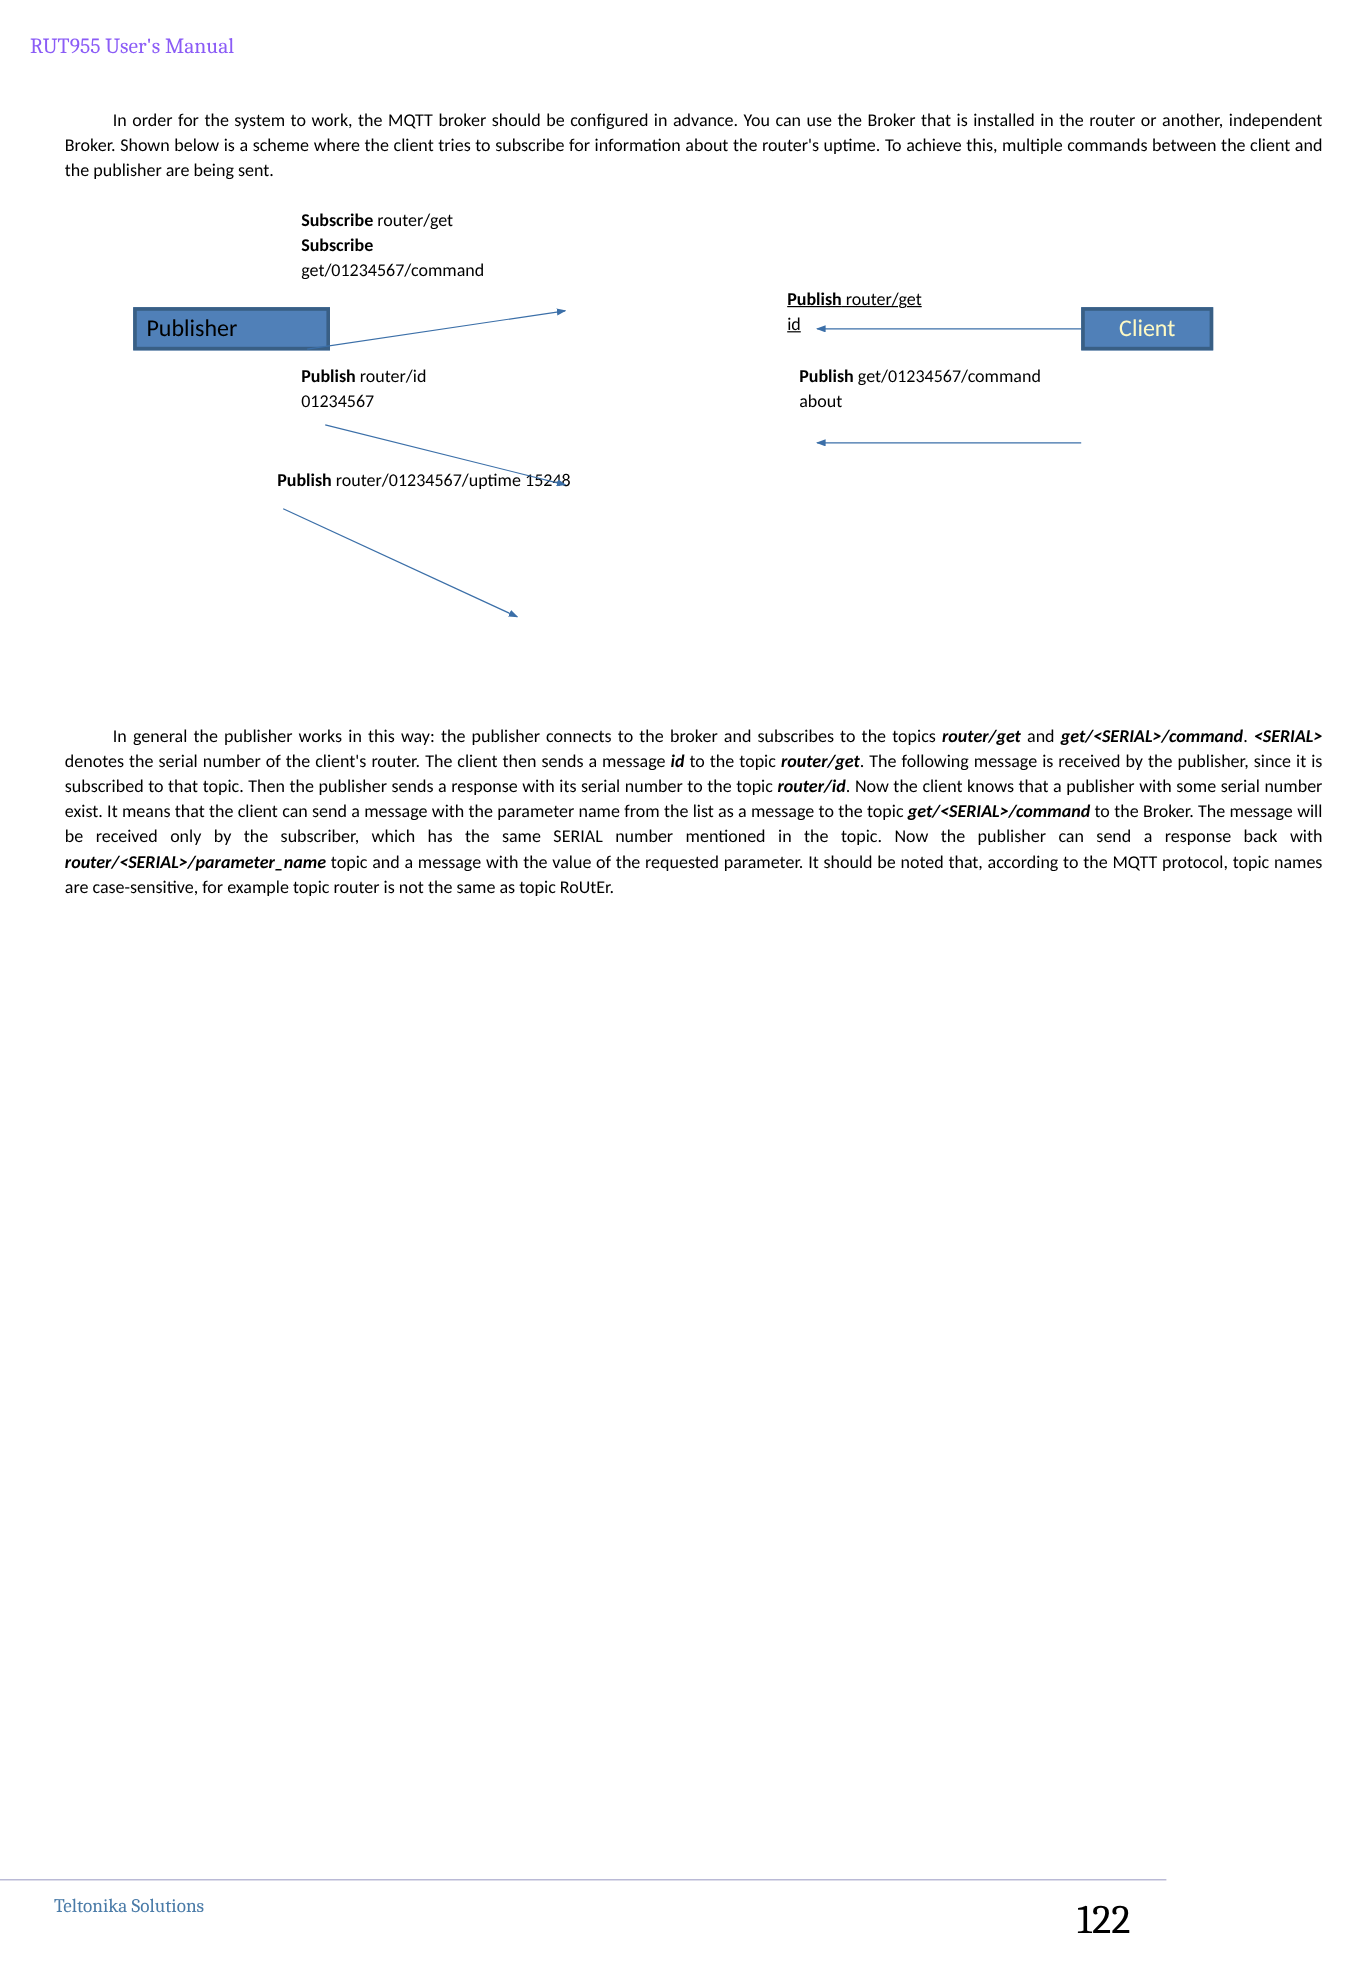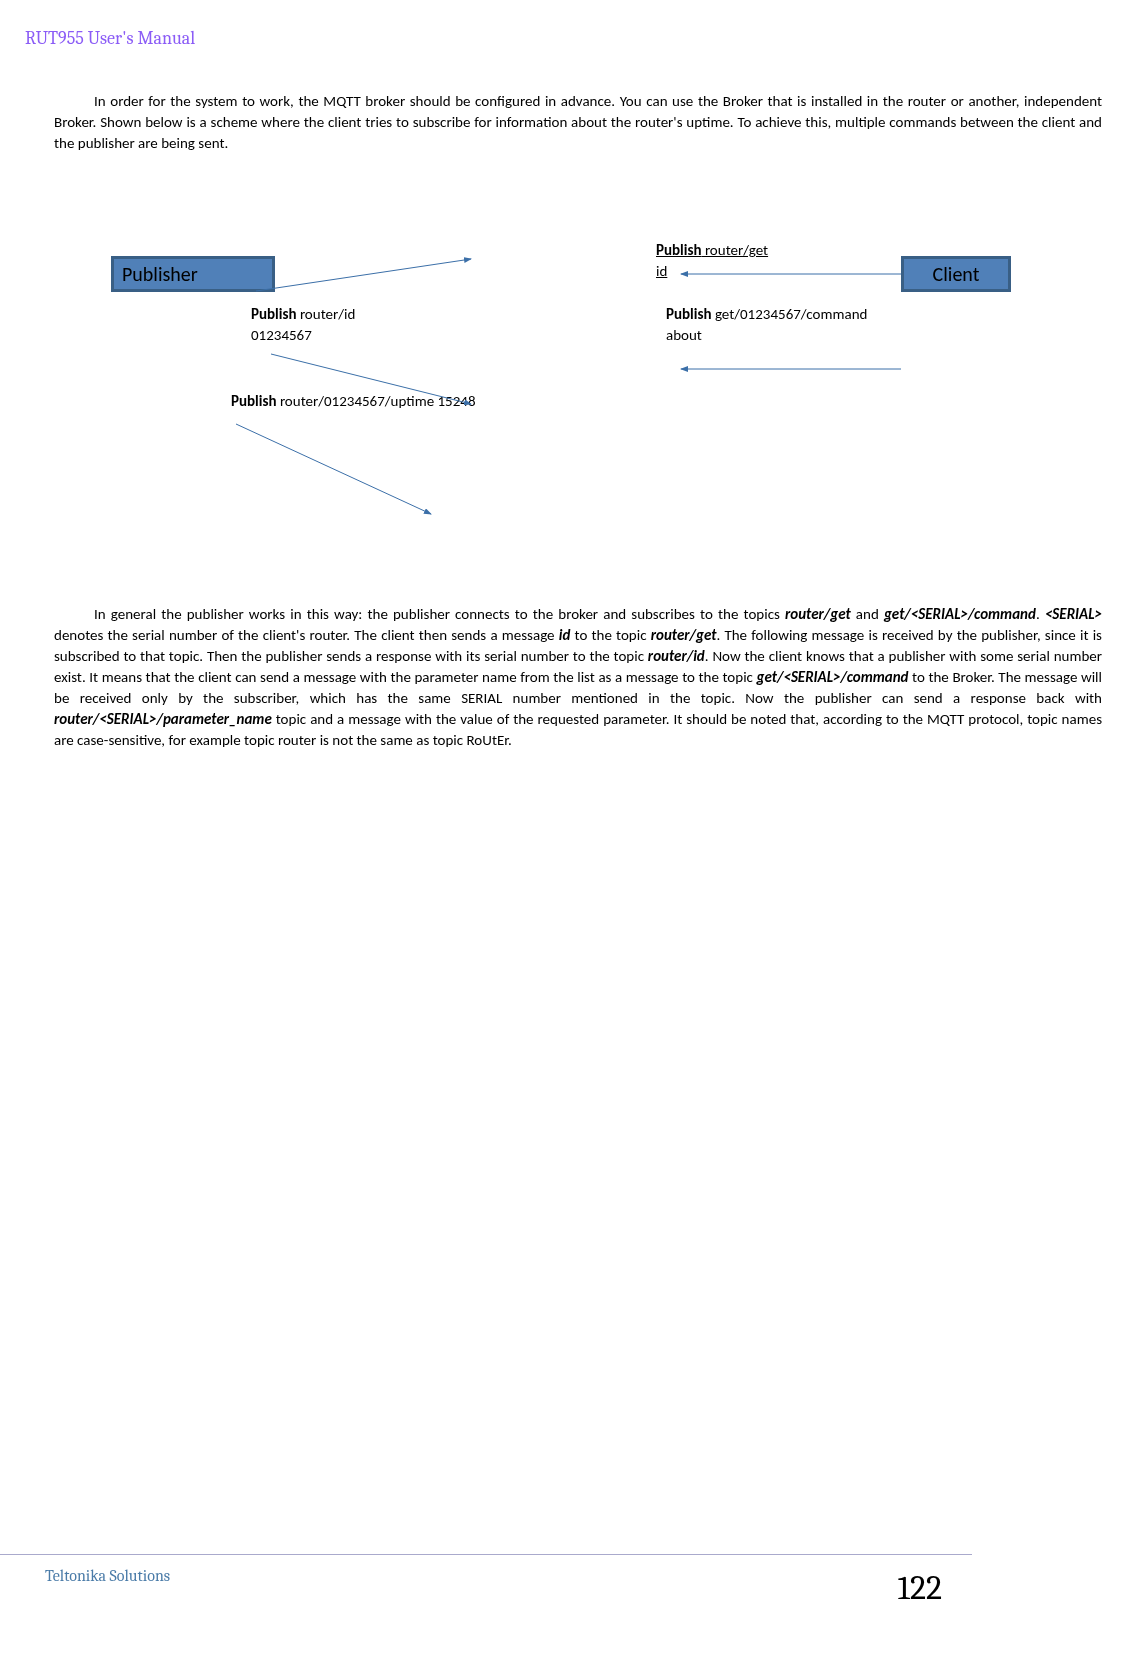--- a/index.html
+++ b/index.html
@@ -65,21 +65,21 @@
       padding-left: 8px;
     }
     .client-box {
       position: absolute;
       right: 0;
       top: 82px;
       width: 110px;
       height: 36px;
       background: #5080b8;
       border: 3px solid #395f85;
-      color: #000000;
+      color: #fef9c3;
       font-size: 20px;
       display: flex;
       align-items: center;
       justify-content: center;
     }
     .broker-ellipse {
       position: absolute;
       left: 360px;
       top: 50px;
       width: 210px;
@@ -96,21 +96,21 @@
     .arrow-svg {
       position: absolute;
       left: 0;
       top: 0;
       width: 900px;
       height: 390px;
       pointer-events: none;
     }
     .footer {
       position: absolute;
-      bottom: 40px;
+      bottom: 28px;
       left: 0;
       width: 972px;
       border-top: 1px solid #aac;
       padding: 10px 30px 0 45px;
       display: flex;
       justify-content: space-between;
       align-items: flex-start;
     }
     .footer-left {
       color: #4a7ba8;
@@ -131,20 +131,25 @@
 </div>
 
 <div class="content">
 
   <p class="para para-indent">
     <span>In order for the system to work, the MQTT broker should be configured in advance. You can use the Broker that is installed in the router or another, independent Broker. Shown below is a scheme where the client tries to subscribe for information about the router's uptime. To achieve this, multiple commands between the client and the publisher are being sent.</span>
   </p>
 
   <div class="diagram-container">
 
+    <div class="diagram-label" style="left:140px; top:0;">
+      <span class="bold">Subscribe</span><span> router/get</span><br>
+      <span class="bold">Subscribe</span><br>
+      <span>get/01234567/command</span>
+    </div>
 
     <div class="publisher-box">
       <span>Publisher</span>
     </div>
 
     <div class="client-box">
       <span>Client</span>
     </div>
 
 

